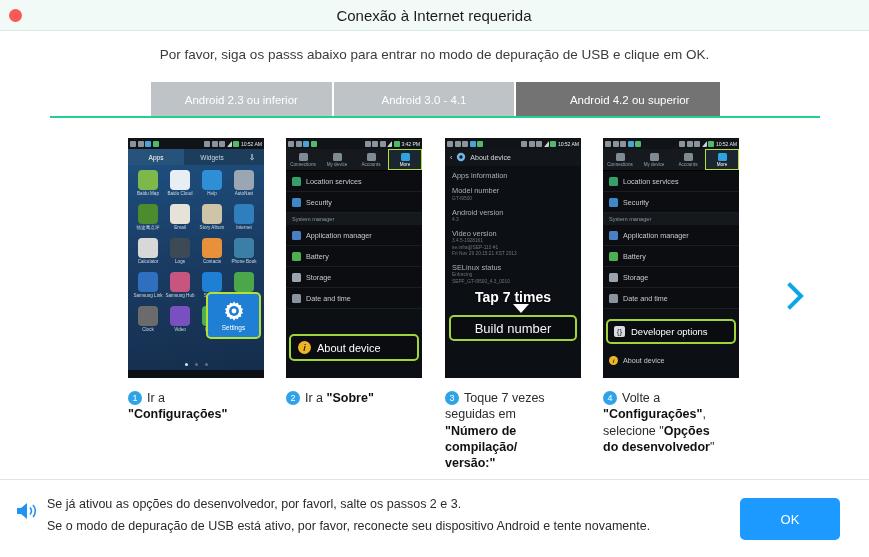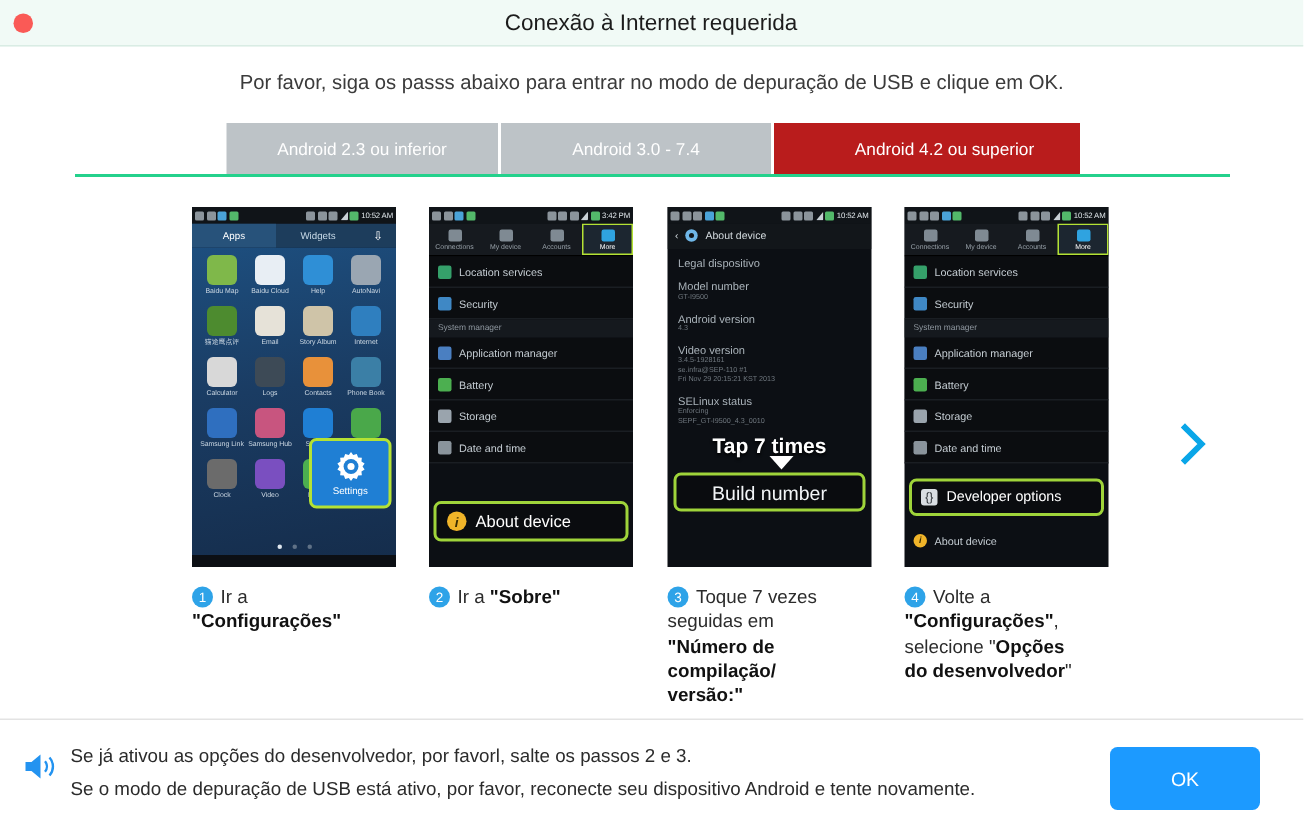--- a/index.html
+++ b/index.html
@@ -49,21 +49,21 @@
   }
   .tab {
     flex: 1 1 0;
     display: flex; align-items: center; justify-content: center;
     font-size: 11.5px;
     background: #bdc3c7; color: #ffffff;
     border-right: 2px solid #ffffff;
     cursor: pointer; user-select: none;
   }
   .tab:last-child { border-right: none; }
-  .tab.active { background: #b91c1c; color: #ffffff; padding-left: 23px; }
+  .tab.active { background: #737373; color: #ffffff; padding-left: 23px; }
   .tab-underline {
     position: absolute; left: 50px; top: 116px;
     width: 770px; height: 2px; background: #24d18c;
   }
 
   
   .phones { position: absolute; left: 0; top: 138px; width: 869px; height: 240px; }
   .phone {
     position: absolute; top: 0;
     width: 136px; height: 240px;
@@ -260,21 +260,21 @@
 
   <div class="titlebar">
     <div class="close-dot"></div>
     <div class="title-text">Conexão à Internet requerida</div>
   </div>
 
   <div class="intro">Por favor, siga os passs abaixo para entrar no modo de depuração de USB e clique em OK.</div>
 
   <div class="tabs">
     <div class="tab">Android 2.3 ou inferior</div>
-    <div class="tab">Android 3.0 - 7.4</div>
+    <div class="tab">Android 3.0 - 4.1</div>
     <div class="tab active">Android 4.2 ou superior</div>
   </div>
   <div class="tab-underline"></div>
 
   <div class="phones">
 
     <div class="phone" id="phone1">
       <div class="sbar">
         <span class="sbar-left">
           <i class="sicon"></i>
@@ -482,21 +482,21 @@
         <span>
           <svg viewBox="0 0 24 24" width="10" height="10">
             <circle cx="12" cy="12" r="10" fill="#6fb7e8"></circle>
             <circle cx="12" cy="12" r="4" fill="#11161a"></circle>
           </svg>
         </span>
         <span>About device</span>
       </div>
       <div class="ad-list" id="p3list">
           <div class="adrow">
-            <div class="t">Legal dispositivo</div>
+            <div class="t">Apps information</div>
           </div>
           <div class="adrow">
             <div class="t">Model number</div>
             <div class="s">GT-I9500</div>
           </div>
           <div class="adrow">
             <div class="t">Android version</div>
             <div class="s">4.3</div>
           </div>
           <div class="adrow">

